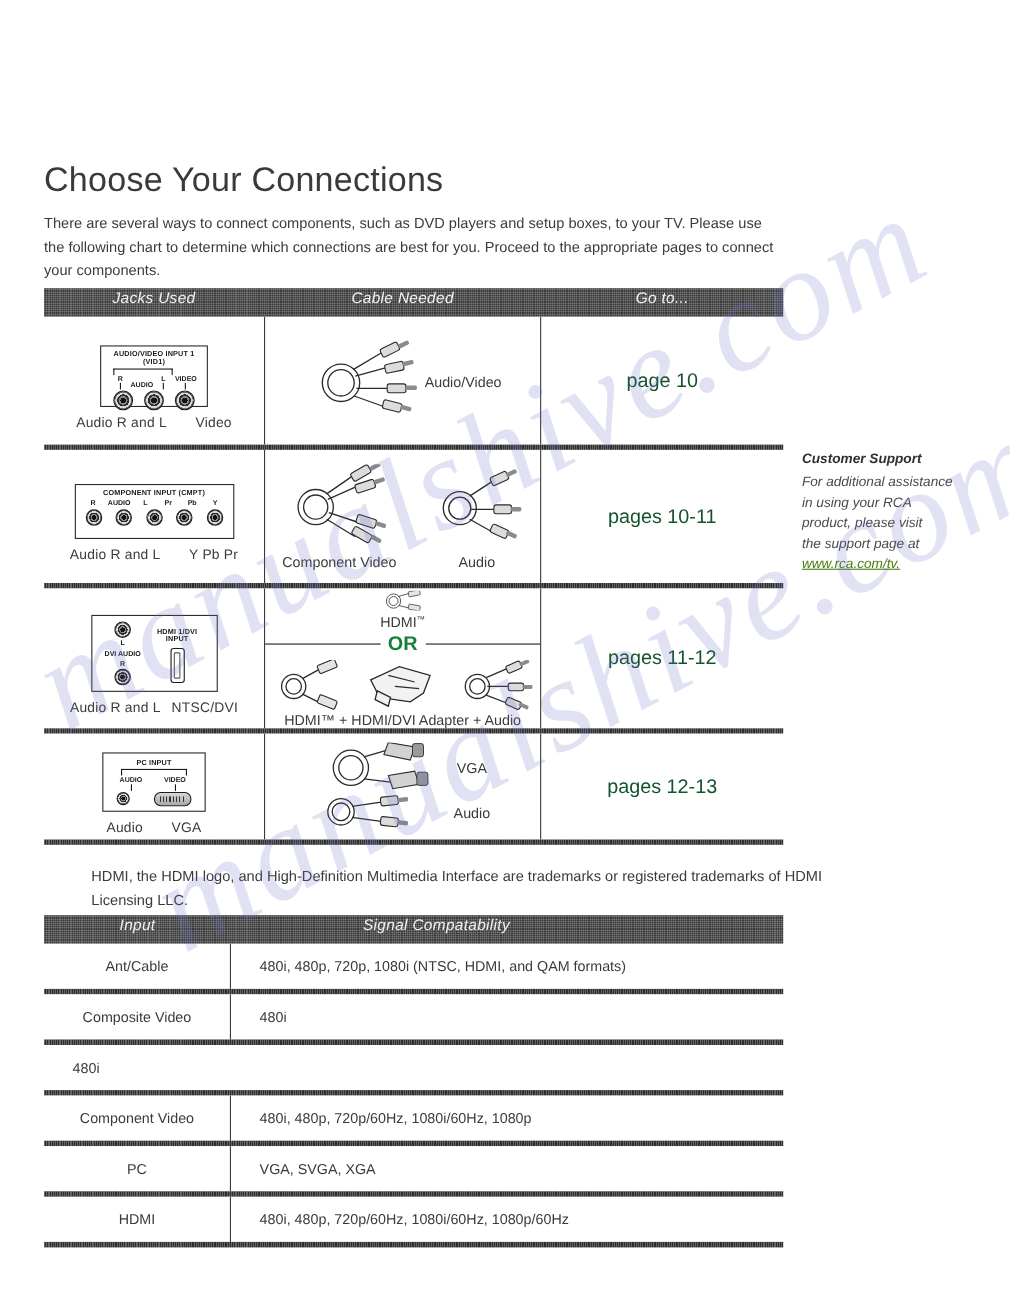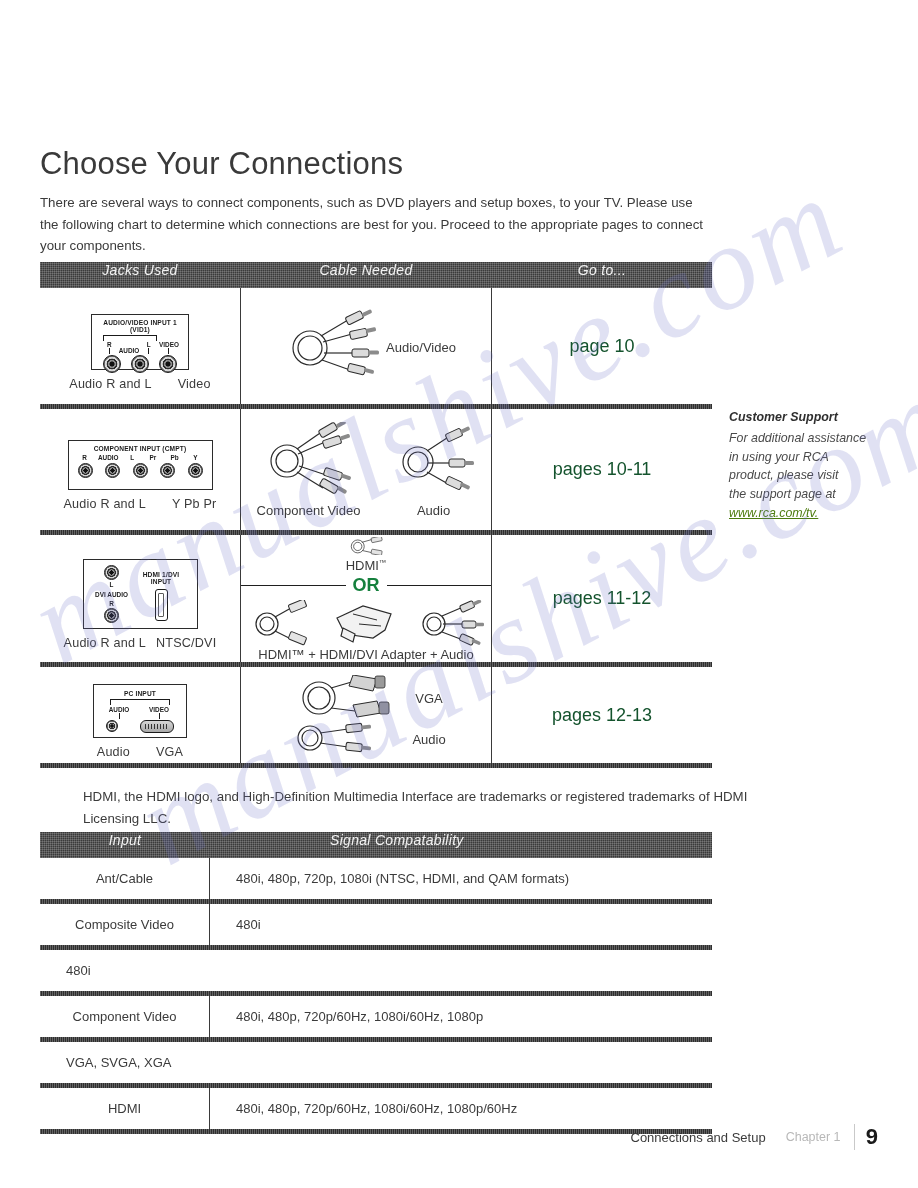--- a/index.html
+++ b/index.html
@@ -572,20 +572,23 @@
       <div class="s1">
           <span class="scell">Component  Video</span>
         </div>
       <div class="s2">
           <span class="scell">480i, 480p, 720p/60Hz, 1080i/60Hz, 1080p</span>
         </div>
     </div>
     <div class="rowrule"></div>
 
     <div class="srow">
+      <div class="s1">
+          <span class="scell">PC</span>
+        </div>
       <div class="s2">
           <span class="scell">VGA, SVGA, XGA</span>
         </div>
     </div>
     <div class="rowrule"></div>
 
     <div class="srow">
       <div class="s1">
           <span class="scell">HDMI</span>
         </div>
@@ -598,20 +601,14 @@
 
   <div class="sidebar">
     <div class="sb-title">Customer Support</div>
     <div class="sb-line">For additional assistance</div>
     <div class="sb-line">in using your RCA</div>
     <div class="sb-line">product, please visit</div>
     <div class="sb-line">the support page at</div>
     <a class="sb-link" href="#">www.rca.com/tv.</a>
   </div>
 
-  <div class="footer">
-    <span class="f-sec">Connections and Setup</span>
-    <span class="f-chap">Chapter 1</span>
-    <span class="f-div"></span>
-    <span class="f-num">9</span>
-  </div>
 
 </div>
 
 </body></html>

